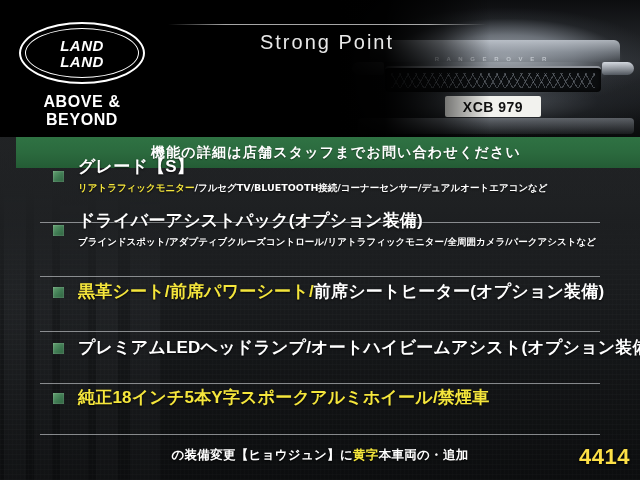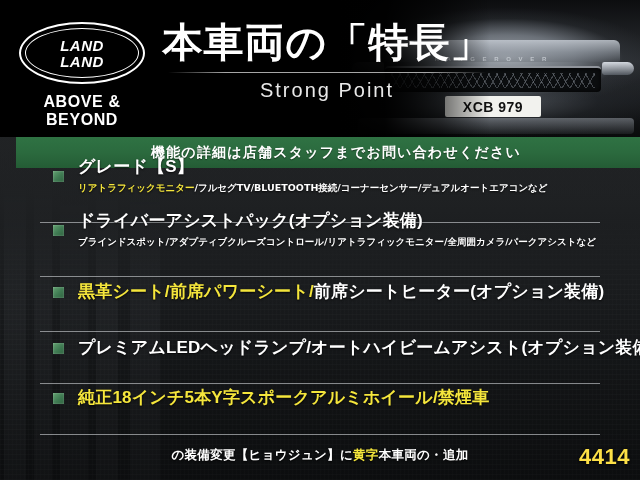--- a/index.html
+++ b/index.html
@@ -383,21 +383,20 @@
 
     <div class="logo-block">
       <div class="lr-oval">
         <div class="lr-word land">LAND</div>
         <div class="lr-word rover">LAND</div>
       </div>
       <div class="lr-tagline">ABOVE &amp; BEYOND</div>
     </div>
 
     <div class="title-block">
-      <div class="title-main">本車両の「特長」</div>
       <div class="title-rule"></div>
       <div class="title-sub">Strong Point</div>
     </div>
   </div>
 
   <div class="notice-bar">
     <div class="notice-text">機能の詳細は店舗スタッフまでお問い合わせください</div>
   </div>
 
   <div class="features">

